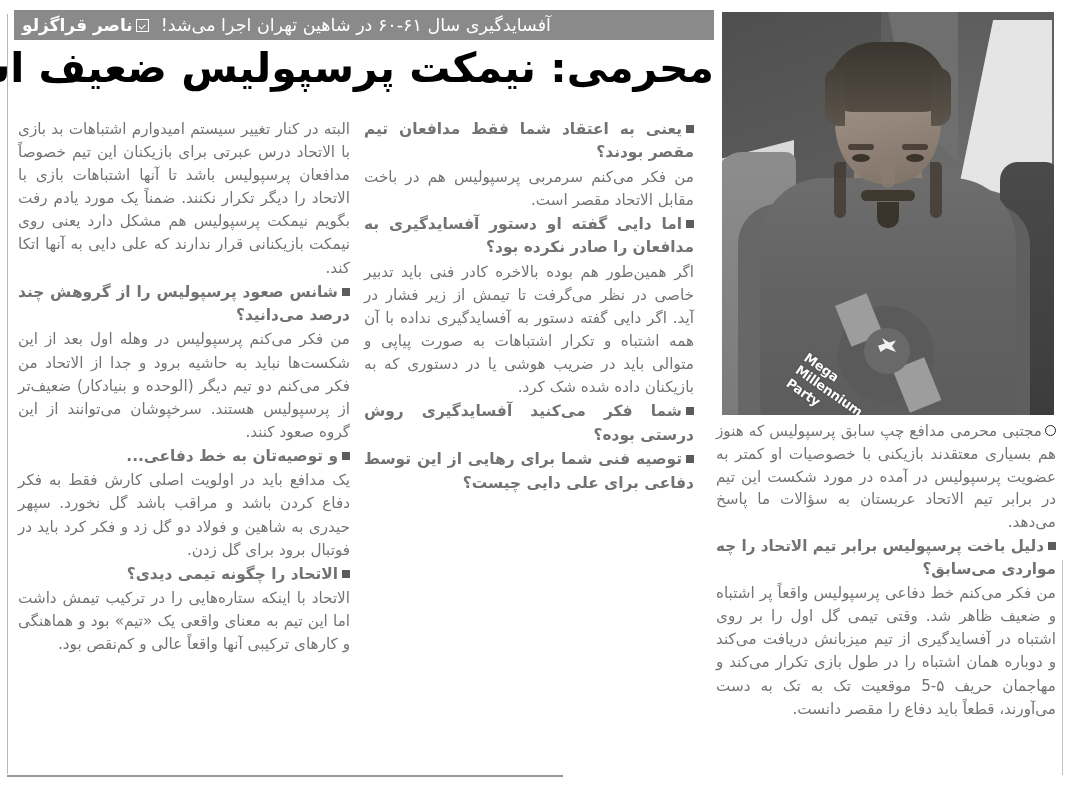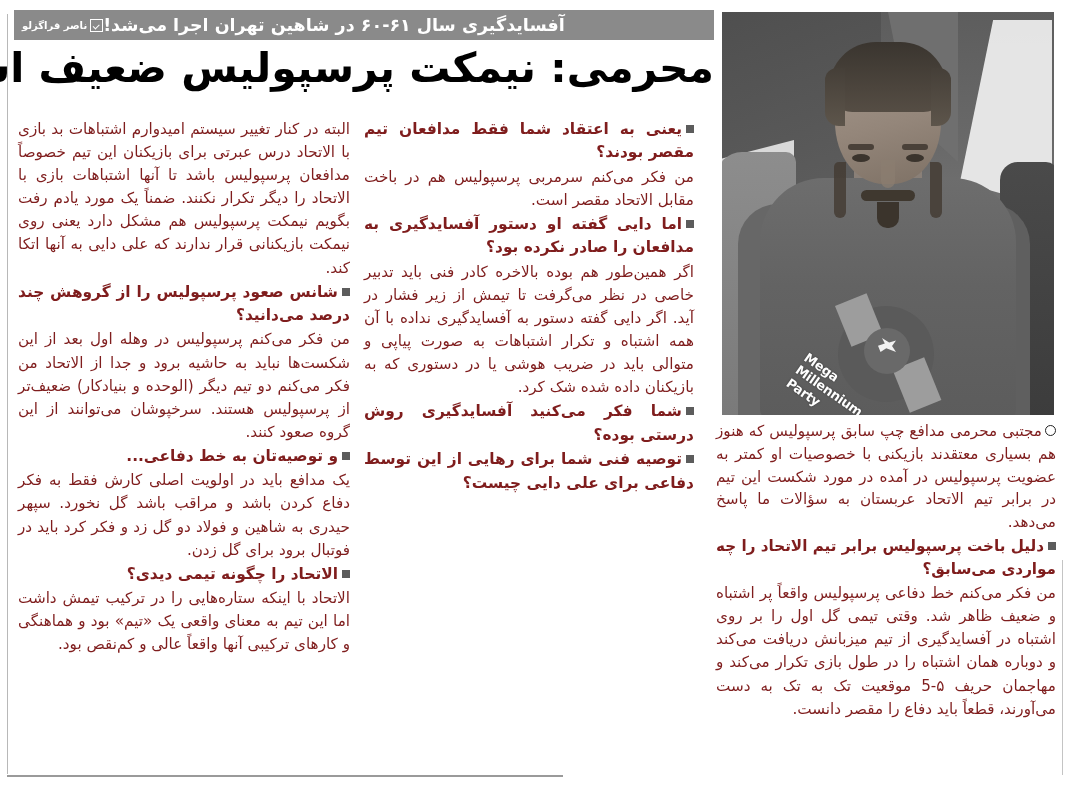--- a/index.html
+++ b/index.html
@@ -34,28 +34,29 @@
     position:absolute;left:14px;top:10px;width:700px;height:30px;
     background:#8a8a8a;
     display:flex;align-items:center;justify-content:flex-start;
     direction:rtl;
     box-sizing:border-box;
     padding:0 8px 0 6px;
   }
   .kicker-text{
     color:#ffffff;
     font-size:17.5px;
-    font-weight:bold;
+    font-weight:normal;
     letter-spacing:-0.4px;
     white-space:nowrap;
     margin-right:auto;
+    margin-left:12px;
   }
   .byline{
     display:flex;align-items:center;gap:3px;
-    color:#ffffff;font-size:10px;font-weight:bold;
+    color:#ffffff;font-size:17px;font-weight:bold;
     white-space:nowrap;
     margin-left:2px;
   }
   .check-box{
     display:inline-block;width:11px;height:11px;
     border:1.3px solid #ffffff;position:relative;flex:none;
   }
   .check-box::after{
     content:"";position:absolute;left:2px;top:4.5px;
     width:5px;height:2.5px;border-left:1.3px solid #fff;border-bottom:1.3px solid #fff;
@@ -200,21 +201,21 @@
     font-family:"DejaVu Sans","Liberation Sans",sans-serif;
     text-shadow:0 0 2px rgba(0,0,0,.45);
     direction:ltr;text-align:left;white-space:nowrap;
     letter-spacing:-0.3px;
   }
 
   
   .col{
     position:absolute;
     direction:rtl;text-align:justify;
-    color:#7f1d1d;
+    color:#737373;
     font-size:15.2px;
     line-height:1.52;
   }
   .col-left  {left:18px;  top:118px; width:332px; height:650px;}
   .col-mid   {left:364px; top:118px; width:330px; height:650px;}
   .col-right {left:716px; top:420px; width:340px; height:345px;}
 
   .col p{margin:0 0 1px 0;text-align:justify;text-justify:inter-word;}
   .q{
     font-weight:bold;

